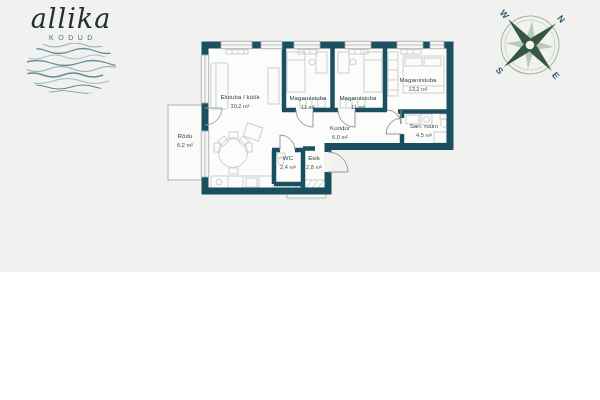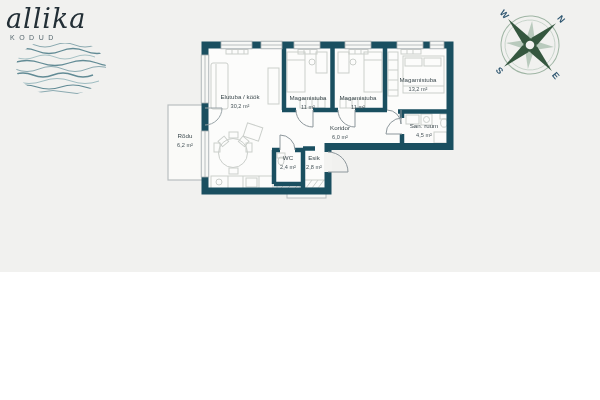--- a/index.html
+++ b/index.html
@@ -4,21 +4,21 @@
 <style>
   html,body{margin:0;padding:0;}
   body{
     width:600px;height:400px;overflow:hidden;position:relative;
     font-family:"Liberation Sans", sans-serif;background:#ffffff;
   }
   .top-section{position:absolute;left:0;top:0;width:600px;height:272px;background:#f1f1ef;}
   .bottom-section{position:absolute;left:0;top:272px;width:600px;height:128px;background:#ffffff;}
 
   
-  .logo{position:absolute;left:6px;top:4px;width:110px;height:96px;text-align:left;}
+  .logo{position:absolute;left:16px;top:4px;width:110px;height:96px;text-align:center;}
   .logo-name{
     font-family:"DejaVu Serif", serif;font-style:italic;font-size:27px;line-height:30px;
     color:#232f36;letter-spacing:1px;
   }
   .logo-tagline{font-size:7px;letter-spacing:4.5px;color:#55666d;margin-top:0px;padding-left:4px;}
   .logo-waves{display:block;margin:2px auto 0 auto;}
 
   
   .compass{position:absolute;left:485px;top:0px;}
 

